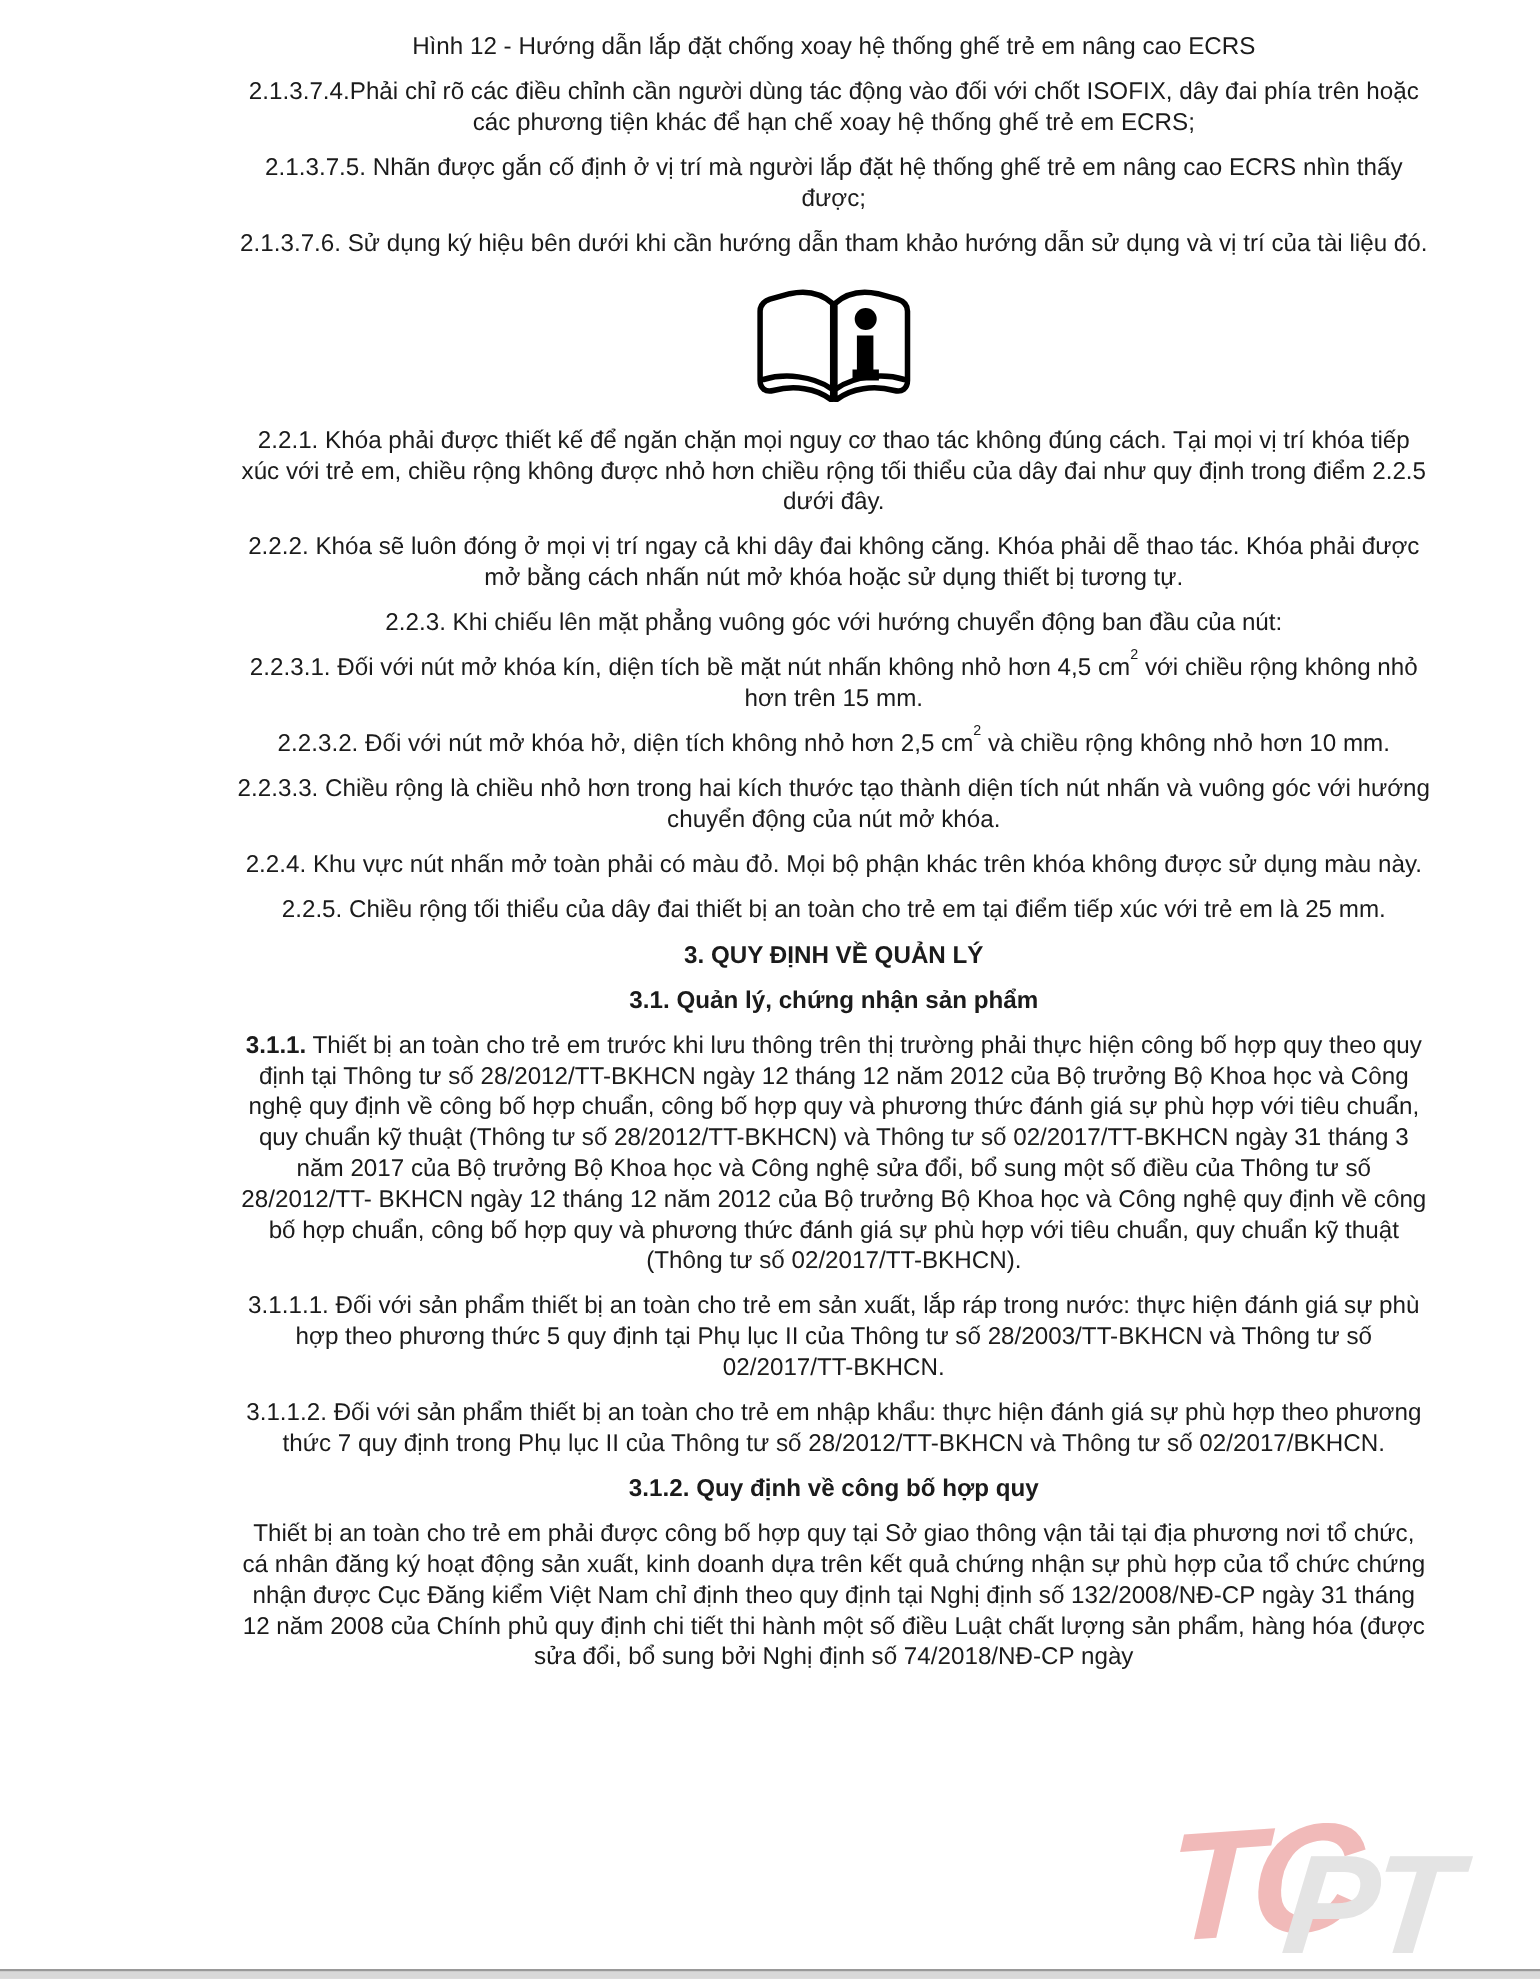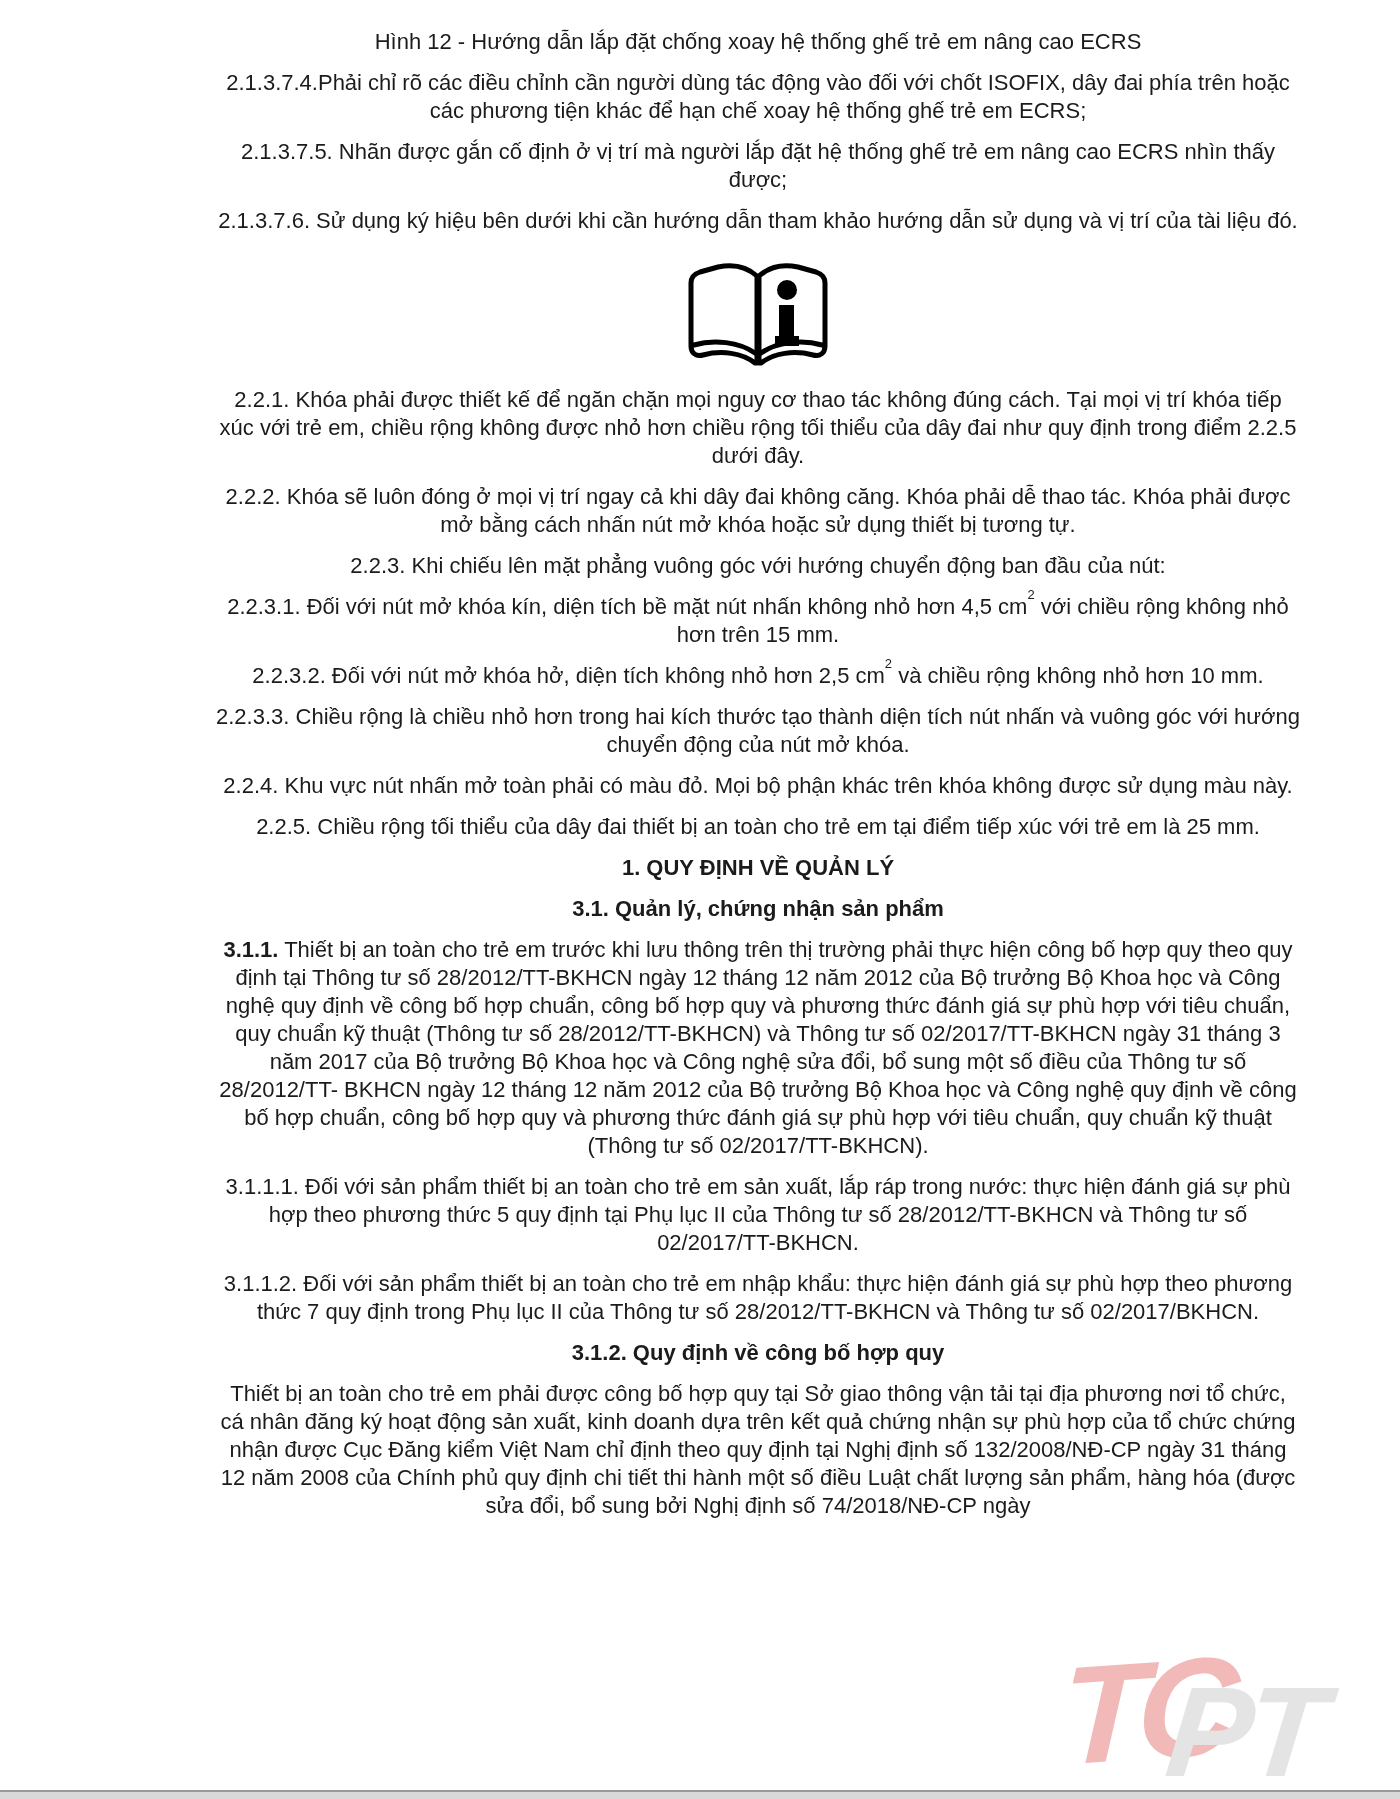--- a/index.html
+++ b/index.html
@@ -106,22 +106,22 @@
         <path d="M97 46 L112 46 L112 77 L117 77 L117 87 L93 87 L93 77 L97 77 Z" fill="#000000"></path>
       </svg></div>
     <p>2.2.1. Khóa phải được thiết kế để ngăn chặn mọi nguy cơ thao tác không đúng cách. Tại mọi vị trí khóa tiếp xúc với trẻ em, chiều rộng không được nhỏ hơn chiều rộng tối thiểu của dây đai như quy định trong điểm 2.2.5 dưới đây.</p>
     <p>2.2.2. Khóa sẽ luôn đóng ở mọi vị trí ngay cả khi dây đai không căng. Khóa phải dễ thao tác. Khóa phải được mở bằng cách nhấn nút mở khóa hoặc sử dụng thiết bị tương tự.</p>
     <p>2.2.3. Khi chiếu lên mặt phẳng vuông góc với hướng chuyển động ban đầu của nút:</p>
     <p>2.2.3.1. Đối với nút mở khóa kín, diện tích bề mặt nút nhấn không nhỏ hơn 4,5 cm<sup>2</sup> với chiều rộng không nhỏ hơn trên 15 mm.</p>
     <p>2.2.3.2. Đối với nút mở khóa hở, diện tích không nhỏ hơn 2,5 cm<sup>2</sup> và chiều rộng không nhỏ hơn 10 mm.</p>
     <p>2.2.3.3. Chiều rộng là chiều nhỏ hơn trong hai kích thước tạo thành diện tích nút nhấn và vuông góc với hướng chuyển động của nút mở khóa.</p>
     <p>2.2.4. Khu vực nút nhấn mở toàn phải có màu đỏ. Mọi bộ phận khác trên khóa không được sử dụng màu này.</p>
     <p>2.2.5. Chiều rộng tối thiểu của dây đai thiết bị an toàn cho trẻ em tại điểm tiếp xúc với trẻ em là 25 mm.</p>
-    <p class="hd">1. QUY ĐỊNH VỀ QUẢN LÝ</p>
+    <p class="hd">3. QUY ĐỊNH VỀ QUẢN LÝ</p>
     <p class="hd">3.1. Quản lý, chứng nhận sản phẩm</p>
     <p><strong>3.1.1.</strong> Thiết bị an toàn cho trẻ em trước khi lưu thông trên thị trường phải thực hiện công bố hợp quy theo quy định tại Thông tư số 28/2012/TT-BKHCN ngày 12 tháng 12 năm 2012 của Bộ trưởng Bộ Khoa học và Công nghệ quy định về công bố hợp chuẩn, công bố hợp quy và phương thức đánh giá sự phù hợp với tiêu chuẩn, quy chuẩn kỹ thuật (Thông tư số 28/2012/TT-BKHCN) và Thông tư số 02/2017/TT-BKHCN ngày 31 tháng 3 năm 2017 của Bộ trưởng Bộ Khoa học và Công nghệ sửa đổi, bổ sung một số điều của Thông tư số 28/2012/TT- BKHCN ngày 12 tháng 12 năm 2012 của Bộ trưởng Bộ Khoa học và Công nghệ quy định về công bố hợp chuẩn, công bố hợp quy và phương thức đánh giá sự phù hợp với tiêu chuẩn, quy chuẩn kỹ thuật (Thông tư số 02/2017/TT-BKHCN).</p>
-    <p>3.1.1.1. Đối với sản phẩm thiết bị an toàn cho trẻ em sản xuất, lắp ráp trong nước: thực hiện đánh giá sự phù hợp theo phương thức 5 quy định tại Phụ lục II của Thông tư số 28/2012/TT-BKHCN và Thông tư số 02/2017/TT-BKHCN.</p>
+    <p>3.1.1.1. Đối với sản phẩm thiết bị an toàn cho trẻ em sản xuất, lắp ráp trong nước: thực hiện đánh giá sự phù hợp theo phương thức 5 quy định tại Phụ lục II của Thông tư số 28/2003/TT-BKHCN và Thông tư số 02/2017/TT-BKHCN.</p>
     <p>3.1.1.2. Đối với sản phẩm thiết bị an toàn cho trẻ em nhập khẩu: thực hiện đánh giá sự phù hợp theo phương thức 7 quy định trong Phụ lục II của Thông tư số 28/2012/TT-BKHCN và Thông tư số 02/2017/BKHCN.</p>
     <p class="hd">3.1.2. Quy định về công bố hợp quy</p>
     <p>Thiết bị an toàn cho trẻ em phải được công bố hợp quy tại Sở giao thông vận tải tại địa phương nơi tổ chức, cá nhân đăng ký hoạt động sản xuất, kinh doanh dựa trên kết quả chứng nhận sự phù hợp của tổ chức chứng nhận được Cục Đăng kiểm Việt Nam chỉ định theo quy định tại Nghị định số 132/2008/NĐ-CP ngày 31 tháng 12 năm 2008 của Chính phủ quy định chi tiết thi hành một số điều Luật chất lượng sản phẩm, hàng hóa (được sửa đổi, bổ sung bởi Nghị định số 74/2018/NĐ-CP ngày</p>
   </div>
 
 <div class="hscrollbar"></div>
 
 </body></html>

